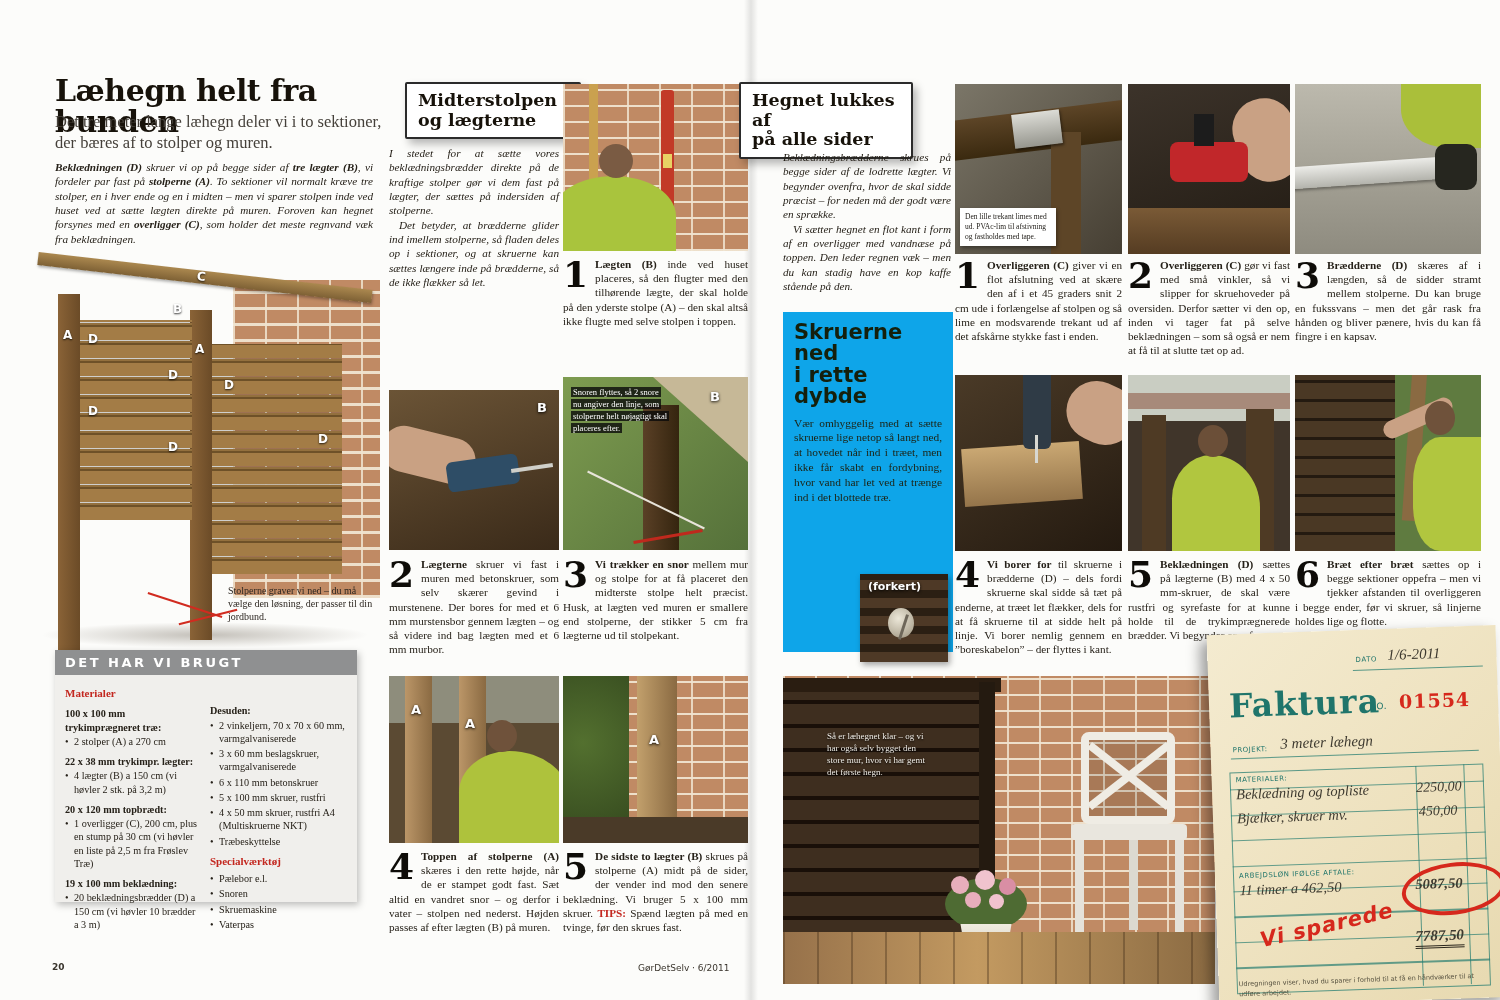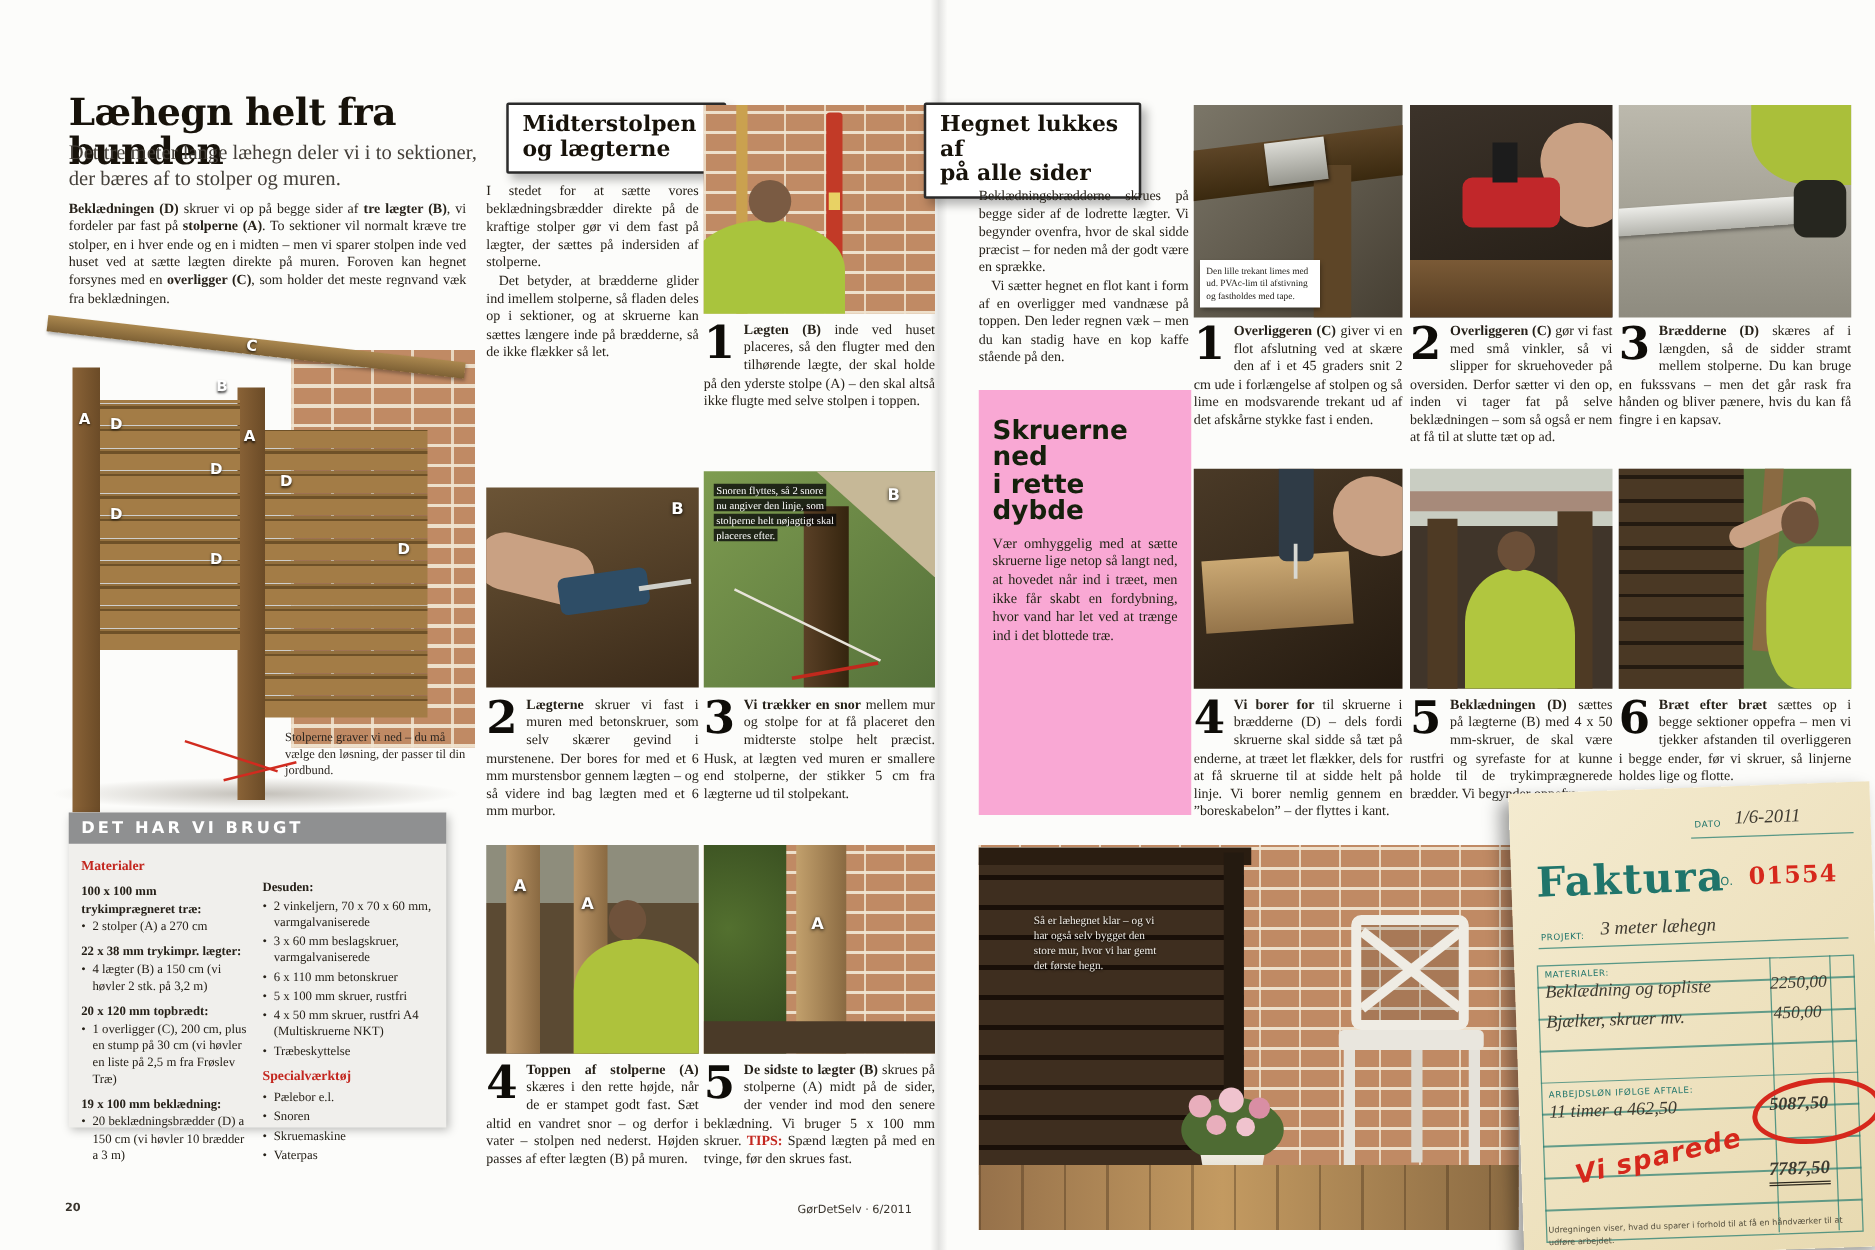--- a/index.html
+++ b/index.html
@@ -5,21 +5,21 @@
   html,body{margin:0;padding:0;background:#e8e8e6;}
   #spread{position:relative;width:1500px;height:1000px;background:#fcfcfa;overflow:hidden;
           font-family:"Liberation Serif",serif;color:#262119;}
   .abs{position:absolute;}
   .gutter{position:absolute;left:744px;top:0;width:14px;height:1000px;
           background:linear-gradient(90deg,rgba(0,0,0,0),rgba(0,0,0,.10),rgba(0,0,0,0));}
   h1.title{position:absolute;margin:0;font:bold 30px/1.02 "DejaVu Serif",serif;
            letter-spacing:-.5px;color:#17120a;}
   .standfirst{position:absolute;font:16.5px/1.25 "Liberation Serif",serif;color:#45403a;}
   .bodytext{font-size:11.2px;line-height:1.28;text-align:justify;color:#262119;}
-  .bodytext p{margin:0;}
+  .bodytext p{margin:0;font-style:italic;}
   .bodytext p + p{text-indent:10px;}
   .headbox{position:absolute;background:#fff;border:2px solid #2b2b2b;border-radius:2px;
            box-shadow:4px 5px 8px rgba(0,0,0,.28);
            font:bold 17.5px/1.12 "DejaVu Serif",serif;padding:7px 11px;color:#17120a;}
   .step{position:absolute;}
   .step .num{float:left;font:bold 36px/0.8 "DejaVu Serif",serif;margin:3px 7px 0 0;color:#0e0c08;}
   .step p{margin:0;font-size:11.2px;line-height:1.27;text-align:justify;color:#262119;}
   .red{color:#c3271f;}
   .photo{position:absolute;overflow:hidden;}
   .lbl{position:absolute;color:#fff;font:bold 13px "DejaVu Sans",sans-serif;
@@ -30,21 +30,21 @@
   .usedbox .bar{background:#8f9091;color:#fff;font:bold 13px "DejaVu Sans",sans-serif;
                 letter-spacing:2.5px;padding:5px 10px;}
   .usedbox .cols{display:flex;gap:8px;padding:9px 10px;align-items:flex-end;}
   .usedbox .col{width:50%;font-size:10.2px;line-height:1.3;}
   .usedbox .rh{color:#c3271f;font-weight:bold;font-size:11px;margin:2px 0 4px;}
   .usedbox .gh{font-weight:bold;margin:7px 0 1px;}
   .usedbox ul{margin:0 0 2px;padding:0;list-style:none;}
   .usedbox li{margin:0 0 2px;padding-left:9px;position:relative;}
   .usedbox li::before{content:"•";position:absolute;left:0;top:0;}
   
-  .greenbox{position:absolute;background:#f9a8d4;padding:22px 11px;box-sizing:border-box;}
+  .greenbox{position:absolute;background:#0ea5e9;padding:10px 11px;box-sizing:border-box;}
   .greenbox h2{margin:0 0 8px;font:bold 21px/1.02 "DejaVu Sans",sans-serif;color:#15200c;}
   .greenbox .gb-body{font-size:11.4px;line-height:1.3;color:#1d2212;text-align:justify;}
   .gb-photo{position:absolute;overflow:hidden;box-shadow:2px 3px 6px rgba(0,0,0,.35);
             background:repeating-linear-gradient(0deg,#4e3926 0 10px,#2b1f13 10px 18px);}
   .gb-photo .taglbl{position:absolute;top:6px;left:8px;color:#fff;
             font:bold 11px "DejaVu Sans",sans-serif;text-shadow:0 1px 3px #000;}
   .screw{position:absolute;width:32px;height:38px;border-radius:50%;
          background:radial-gradient(circle at 40% 35%,#ece7d8,#b4ac99 70%,#8d8573);}
   .screw::after{content:"";position:absolute;left:14px;top:6px;width:3px;height:26px;background:#6e675a;transform:rotate(18deg);}
   
@@ -225,20 +225,24 @@
     <div>på alle sider</div>
   </div>
   <div class="abs bodytext" style="left:783px;top:150px;width:168px;">
     <p>Beklædningsbrædderne skrues på begge sider af de lodrette lægter. Vi begynder ovenfra, hvor de skal sidde præcist – for neden må der godt være en sprække.</p>
     <p>Vi sætter hegnet en flot kant i form af en overligger med vandnæse på toppen. Den leder regnen væk – men du kan stadig have en kop kaffe stående på den.</p>
   </div>
 
   <div class="greenbox" style="left:783px;top:312px;width:170px;height:340px;">
     <h2><span>Skruerne ned</span><br><span>i rette dybde</span></h2>
     <div class="gb-body">Vær omhyggelig med at sætte skruerne lige netop så langt ned, at hovedet når ind i træet, men ikke får skabt en fordybning, hvor vand har let ved at trænge ind i det blottede træ.</div>
+    <div class="gb-photo" style="left:77px;top:262px;width:88px;height:88px;">
+      <span class="taglbl">(forkert)</span>
+      <div class="screw" style="left:28px;top:34px;width:26px;height:30px;"></div>
+    </div>
   </div>
 
   <div class="photo" style="left:955px;top:84px;width:167px;height:170px;background:linear-gradient(135deg,#7b7668,#463f33);">
     <div class="shape" style="left:-8px;top:26px;width:190px;height:40px;background:linear-gradient(#5d4527,#3a290f);transform:rotate(-7deg);"></div>
     <div class="shape" style="left:96px;top:48px;width:30px;height:122px;background:#5d4527;"></div>
     <div class="shape" style="left:58px;top:28px;width:48px;height:34px;background:linear-gradient(#dcdcd6,#96968e);transform:rotate(-7deg);box-shadow:1px 2px 3px rgba(0,0,0,.5);"></div>
     <div class="whitebox" style="left:5px;bottom:8px;width:86px;">Den lille trekant limes med ud. PVAc-lim til afstivning og fastholdes med tape.</div>
   </div>
   <div class="photo" style="left:1128px;top:84px;width:162px;height:170px;background:linear-gradient(160deg,#3c332a,#221b13);">
     <div class="shape" style="left:0;bottom:0;width:100%;height:46px;background:linear-gradient(#7a5a36,#553c22);"></div>

